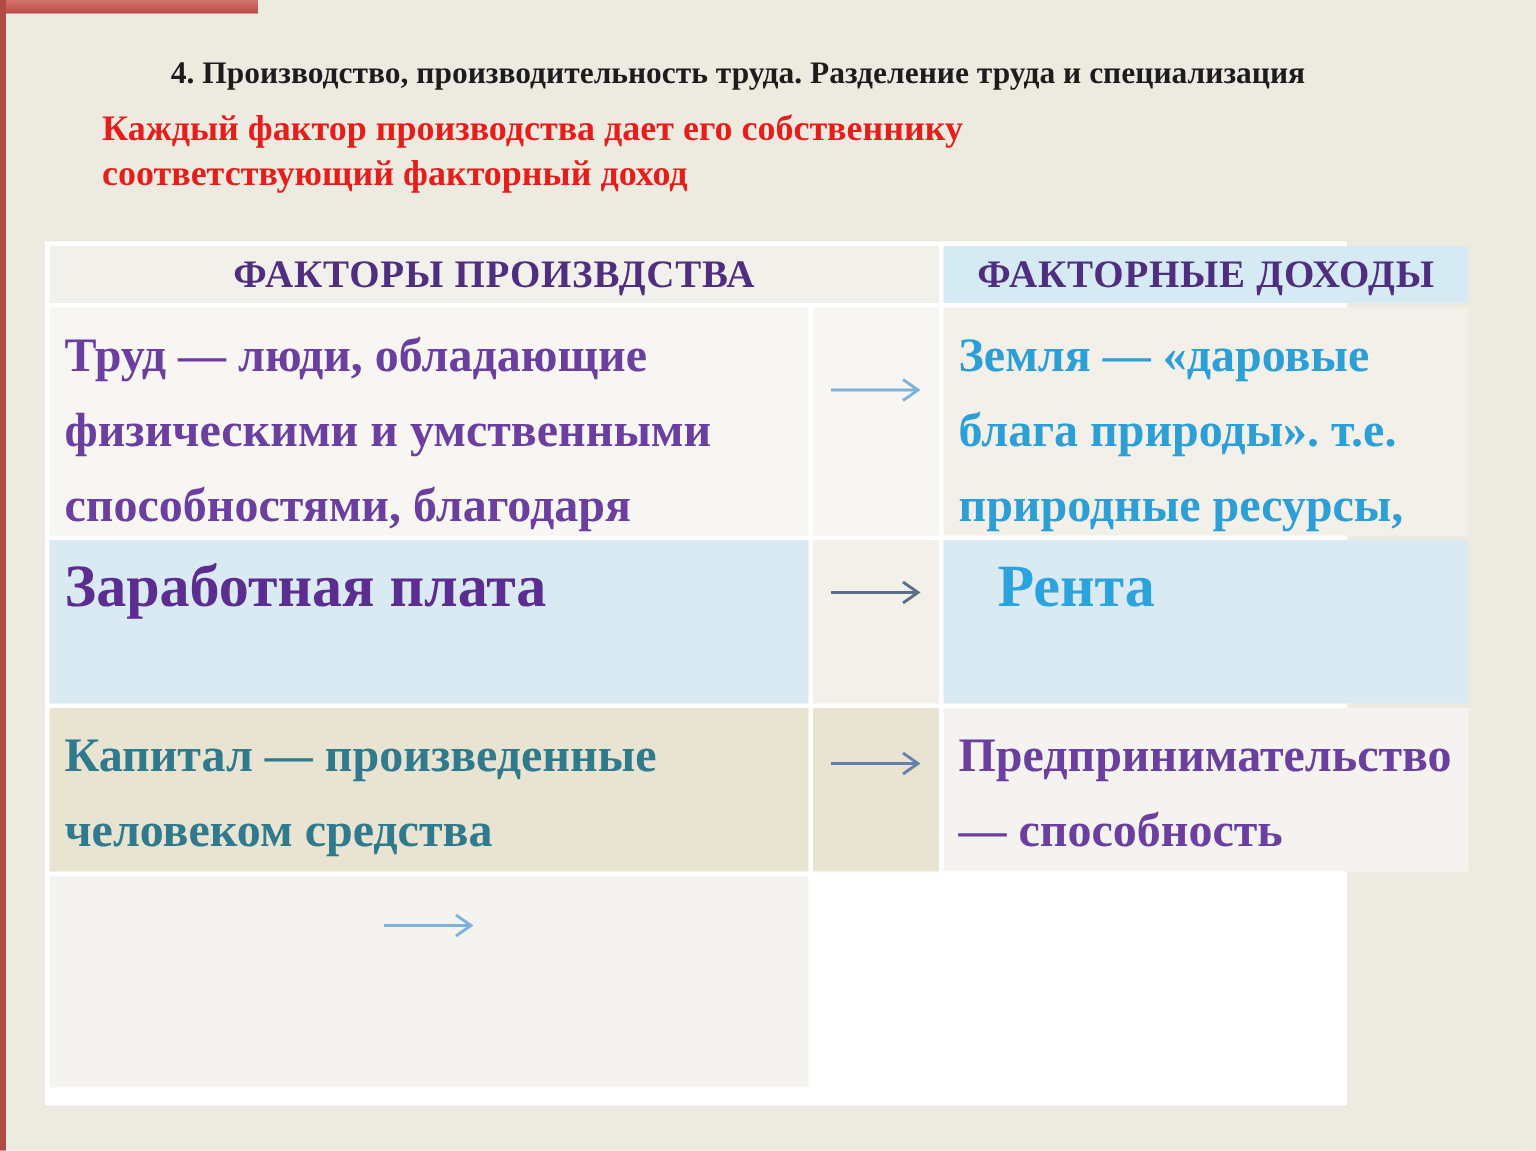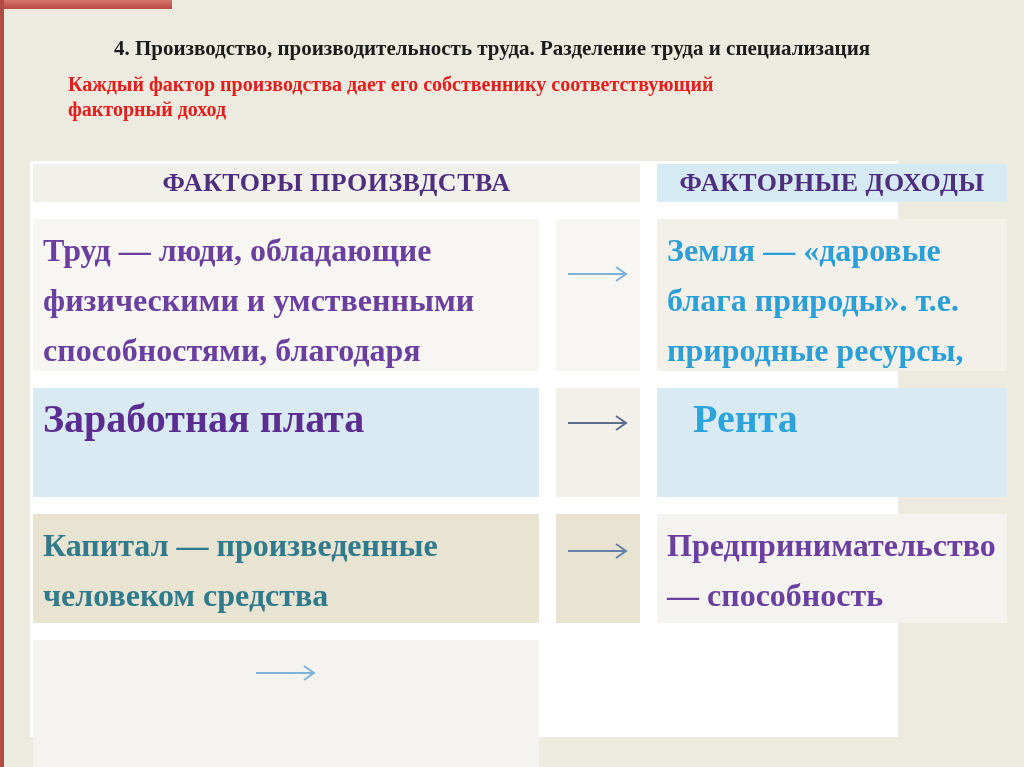--- a/index.html
+++ b/index.html
@@ -17,31 +17,31 @@
                background: linear-gradient(#d4756c, #b94a44); }
   .edge-left { position: absolute; left: 0; top: 0; width: 4px; height: 767px;
                background: #b24a44; }
 
   .title {
     position: absolute; left: 0; right: 40px; top: 36px;
     text-align: center; font-weight: bold; font-size: 21px; color: #1c1c1c;
   }
   .subtitle {
     position: absolute; left: 68px; top: 72px; width: 730px;
-    font-weight: bold; font-size: 20px; line-height: 1.23; color: #e61d1a;
+    font-weight: bold; font-size: 24px; line-height: 1.23; color: #e61d1a;
   }
 
   
   .ftable {
     position: absolute; left: 30px; top: 161px; width: 868px; height: 576px;
     background: #ffffff; padding: 3px;
     display: grid;
     grid-template-columns: 506px 84px 350px;
     grid-template-rows: 38px 152px 109px 109px 141px;
-    gap: 17px;
+    gap: 3px;
   }
   .cell { overflow: hidden; }
   .hdr {
     display: flex; align-items: center; justify-content: center;
     font-weight: bold; font-size: 26px; color: #4f2d7f; letter-spacing: 0.5px;
   }
   .hdr-left  { grid-column: 1 / 3; background: #f1f0ea; }
   .hdr-right { grid-column: 3; background: #d6eaf3; }
 
   .factor {

